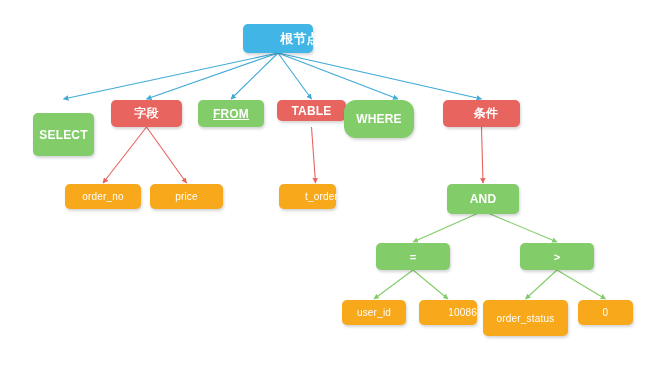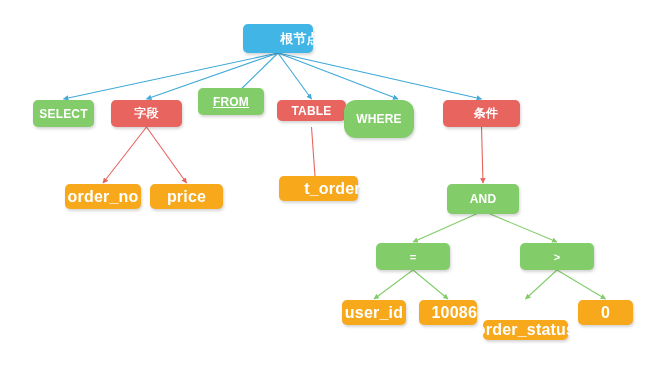--- a/index.html
+++ b/index.html
@@ -52,22 +52,22 @@
     font-weight: bold;
     font-size: 12px;
   }
   .node-red {
     background: #e8645f;
     font-weight: bold;
     font-size: 12px;
   }
   .node-orange {
     background: #f7a81b;
-    font-weight: bold;
-    font-size: 16px;
+    font-weight: normal;
+    font-size: 10px;
   }
   .node-op {
     background: #82cc69;
     font-weight: bold;
     font-size: 11px;
   }
 </style>
 </head>
 <body>
 
@@ -97,61 +97,61 @@
       <line x1="483" y1="211" x2="413" y2="242" stroke="#82cc69" stroke-width="1.1" marker-end="url(#arrow-edge_operator)"></line>
       <line x1="483" y1="211" x2="557" y2="242" stroke="#82cc69" stroke-width="1.1" marker-end="url(#arrow-edge_operator)"></line>
       <line x1="413" y1="270" x2="374" y2="299" stroke="#82cc69" stroke-width="1.1" marker-end="url(#arrow-edge_operator)"></line>
       <line x1="413" y1="270" x2="448" y2="299" stroke="#82cc69" stroke-width="1.1" marker-end="url(#arrow-edge_operator)"></line>
       <line x1="557" y1="270" x2="525.5" y2="299" stroke="#82cc69" stroke-width="1.1" marker-end="url(#arrow-edge_operator)"></line>
       <line x1="557" y1="270" x2="605.5" y2="299" stroke="#82cc69" stroke-width="1.1" marker-end="url(#arrow-edge_operator)"></line>
     </svg>
 <div class="node node-root" style="left: 243px; top: 24px; width: 70px; height: 29px; padding-left: 44px;">
       <span>根节点</span>
     </div>
-    <div class="node node-green" style="left: 33px; top: 100px; width: 61px; height: 27px;">
+    <div class="node node-green" style="left: 33px; top: 113px; width: 61px; height: 43px;">
       <span>SELECT</span>
     </div>
     <div class="node node-red" style="left: 111px; top: 100px; width: 71px; height: 27px;">
       <span>字段</span>
     </div>
-    <div class="node node-green" style="left: 198px; top: 88px; width: 66px; height: 27px; text-decoration: underline;">
+    <div class="node node-green" style="left: 198px; top: 100px; width: 66px; height: 27px; text-decoration: underline;">
       <span>FROM</span>
     </div>
     <div class="node node-red" style="left: 277px; top: 100px; width: 69px; height: 21px;">
       <span>TABLE</span>
     </div>
     <div class="node node-green" style="left: 344px; top: 100px; width: 70px; height: 38px; border-radius: 12px;">
       <span>WHERE</span>
     </div>
     <div class="node node-red" style="left: 443px; top: 100px; width: 77px; height: 27px; padding-left: 9px;">
       <span>条件</span>
     </div>
     <div class="node node-orange" style="left: 65px; top: 184px; width: 76px; height: 25px;">
       <span>order_no</span>
     </div>
     <div class="node node-orange" style="left: 150px; top: 184px; width: 73px; height: 25px;">
       <span>price</span>
     </div>
-    <div class="node node-orange" style="left: 279px; top: 176px; width: 79px; height: 25px; padding-left: 28px;">
+    <div class="node node-orange" style="left: 279px; top: 184px; width: 57px; height: 25px; padding-left: 28px;">
       <span>t_order</span>
     </div>
     <div class="node node-green" style="left: 447px; top: 184px; width: 72px; height: 30px;">
       <span>AND</span>
     </div>
     <div class="node node-op" style="left: 376px; top: 243px; width: 74px; height: 27px;">
       <span>=</span>
     </div>
     <div class="node node-op" style="left: 520px; top: 243px; width: 74px; height: 27px;">
       <span>&gt;</span>
     </div>
     <div class="node node-orange" style="left: 342px; top: 300px; width: 64px; height: 25px;">
       <span>user_id</span>
     </div>
     <div class="node node-orange" style="left: 419px; top: 300px; width: 58px; height: 25px; justify-content: flex-end;">
       <span>10086</span>
     </div>
-    <div class="node node-orange" style="left: 483px; top: 300px; width: 85px; height: 20px; margin-top: 20px;">
+    <div class="node node-orange" style="left: 483px; top: 300px; width: 85px; height: 36px;">
       <span>order_status</span>
     </div>
     <div class="node node-orange" style="left: 578px; top: 300px; width: 55px; height: 25px;">
       <span>0</span>
     </div>
   </div>
 
 </body></html>

